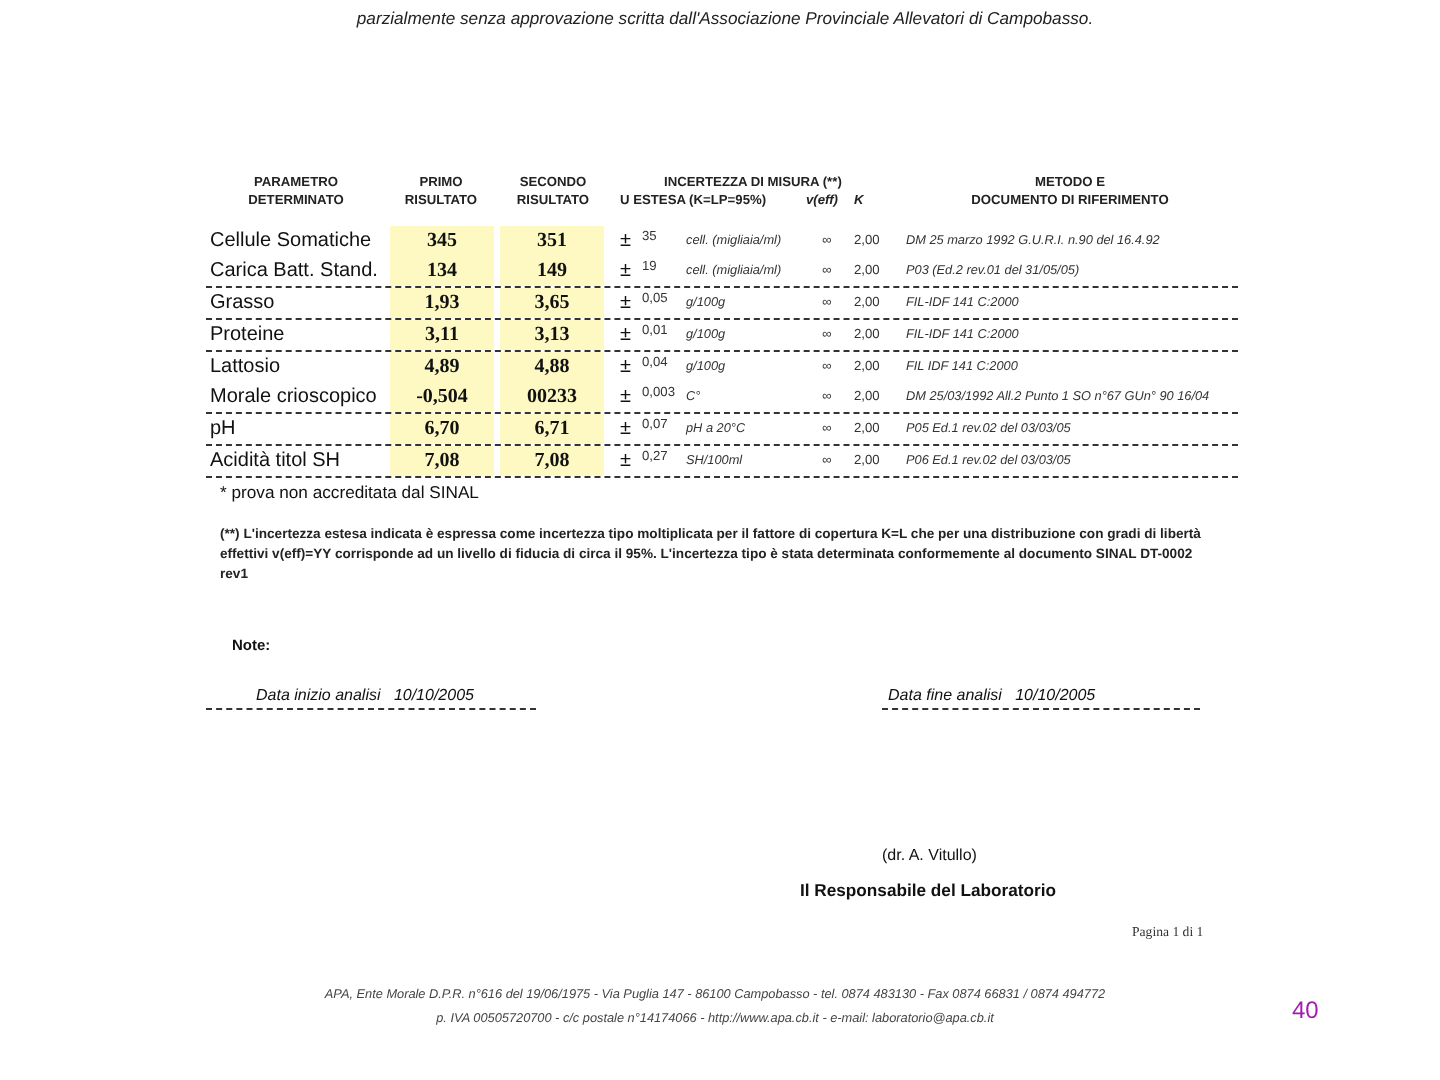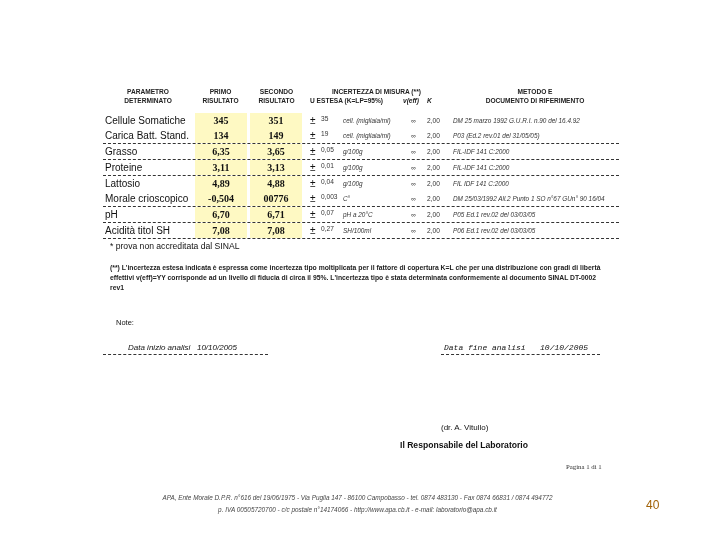--- a/index.html
+++ b/index.html
@@ -16,33 +16,34 @@
   .r1 { left:92px; }
   .r2 { left:147px; }
   .pm { left:207px; font-size:10px; }
   .unc { left:218px; font-size:6.6px; top:-2px; color:#333; }
   .unit { left:240px; font-size:6.4px; font-style:italic; color:#333; }
   .inf { left:308px; font-size:6.6px; font-style:italic; color:#333; }
   .k { left:324px; font-size:6.6px; color:#333; }
   .meth { left:350px; font-size:6.4px; font-style:italic; color:#333; white-space:nowrap; }
   .foot1 { left:110px; top:241px; font-size:8.6px; color:#111; }
   .foot2 { left:110px; top:263px; width:500px; font-size:6.8px; line-height:10px; font-weight:bold; color:#222; }
-  .note { left:116px; top:318px; font-size:7.5px; font-weight:normal; }
+  .note { left:116px; top:318px; font-size:7.5px; font-weight:bold; }
   .dline { position:absolute; font-size:8px; font-style:italic; color:#111; }
   .dash-line { position:absolute; border-bottom:1px dashed #333; height:0; }
   .resp { left:400px; top:404px; font-size:8.6px; font-weight:bold; color:#111;margin-top:36px; }
   .resp2 { left:441px; top:423px; font-size:8px; color:#111; }
   .page { left:566px; top:463px; font-size:6.8px; font-family:"Liberation Serif", serif; color:#333; }
   .footer { left:130px; top:492px; width:455px; text-align:center; font-size:6.4px; font-style:italic; line-height:12px; color:#444; }
-  .slide-num { left:646px; top:498px; font-size:12px; color:#a16207; }
+  .slide-num { left:646px; top:498px; font-size:12px; color:#a21caf; }
 </style>
 </head>
 <body>
 
 <div class="abs top-note">
+  <div>parzialmente senza approvazione scritta dall'Associazione Provinciale Allevatori di Campobasso.</div>
 </div>
 
 <div class="abs hdr" style="left:108px; top:87px; width:80px;">
   <div>PARAMETRO</div>
   <div>DETERMINATO</div>
 </div>
 <div class="abs hdr" style="left:193px; top:87px; width:55px;">
   <div>PRIMO</div>
   <div>RISULTATO</div>
 </div>
@@ -81,21 +82,21 @@
     <span class="cell r2">149</span>
     <span class="cell pm">±</span>
     <span class="cell unc">19</span>
     <span class="cell unit">cell. (migliaia/ml)</span>
     <span class="cell inf">∞</span>
     <span class="cell k">2,00</span>
     <span class="cell meth">P03 (Ed.2 rev.01 del 31/05/05)</span>
   </div>
   <div class="row dash" style="top:144px;">
     <span class="cell param">Grasso</span>
-    <span class="cell r1">6,35</span>
+    <span class="cell r1">1,93</span>
     <span class="cell r2">3,65</span>
     <span class="cell pm">±</span>
     <span class="cell unc">0,05</span>
     <span class="cell unit">g/100g</span>
     <span class="cell inf">∞</span>
     <span class="cell k">2,00</span>
     <span class="cell meth">FIL-IDF 141 C:2000</span>
   </div>
   <div class="row dash" style="top:160px;">
     <span class="cell param">Proteine</span>
@@ -115,21 +116,21 @@
     <span class="cell pm">±</span>
     <span class="cell unc">0,04</span>
     <span class="cell unit">g/100g</span>
     <span class="cell inf">∞</span>
     <span class="cell k">2,00</span>
     <span class="cell meth">FIL IDF 141 C:2000</span>
   </div>
   <div class="row dash" style="top:191px;">
     <span class="cell param">Morale crioscopico</span>
     <span class="cell r1">-0,504</span>
-    <span class="cell r2">00776</span>
+    <span class="cell r2">00233</span>
     <span class="cell pm">±</span>
     <span class="cell unc">0,003</span>
     <span class="cell unit">C°</span>
     <span class="cell inf">∞</span>
     <span class="cell k">2,00</span>
     <span class="cell meth">DM 25/03/1992 All.2 Punto 1 SO n°67 GUn° 90 16/04</span>
   </div>
   <div class="row dash" style="top:207px;">
     <span class="cell param">pH</span>
     <span class="cell r1">6,70</span>
@@ -158,21 +159,21 @@
 <div class="abs foot2">(**) L'incertezza estesa indicata è espressa come incertezza tipo moltiplicata per il fattore di copertura K=L che per una distribuzione con gradi di libertà effettivi v(eff)=YY corrisponde ad un livello di fiducia di circa il 95%. L'incertezza tipo è stata determinata conformemente al documento SINAL DT-0002 rev1</div>
 
 <div class="abs note">Note:</div>
 
 <div class="dline" style="left:128px; top:343px;">
   <span>Data inizio analisi</span>&nbsp;&nbsp;
   <span>10/10/2005</span>
 </div>
 <div class="dash-line" style="left:103px; top:354px; width:165px;"></div>
 
-<div class="dline" style="left:444px; top:343px;font-family:Liberation Mono, monospace;">
+<div class="dline" style="left:444px; top:343px;">
   <span>Data fine analisi</span>&nbsp;&nbsp;
   <span>10/10/2005</span>
 </div>
 <div class="dash-line" style="left:441px; top:354px; width:159px;"></div>
 
 <div class="abs resp">Il Responsabile del Laboratorio</div>
 <div class="abs resp2">(dr. A. Vitullo)</div>
 
 <div class="abs page">Pagina 1 di 1</div>
 

